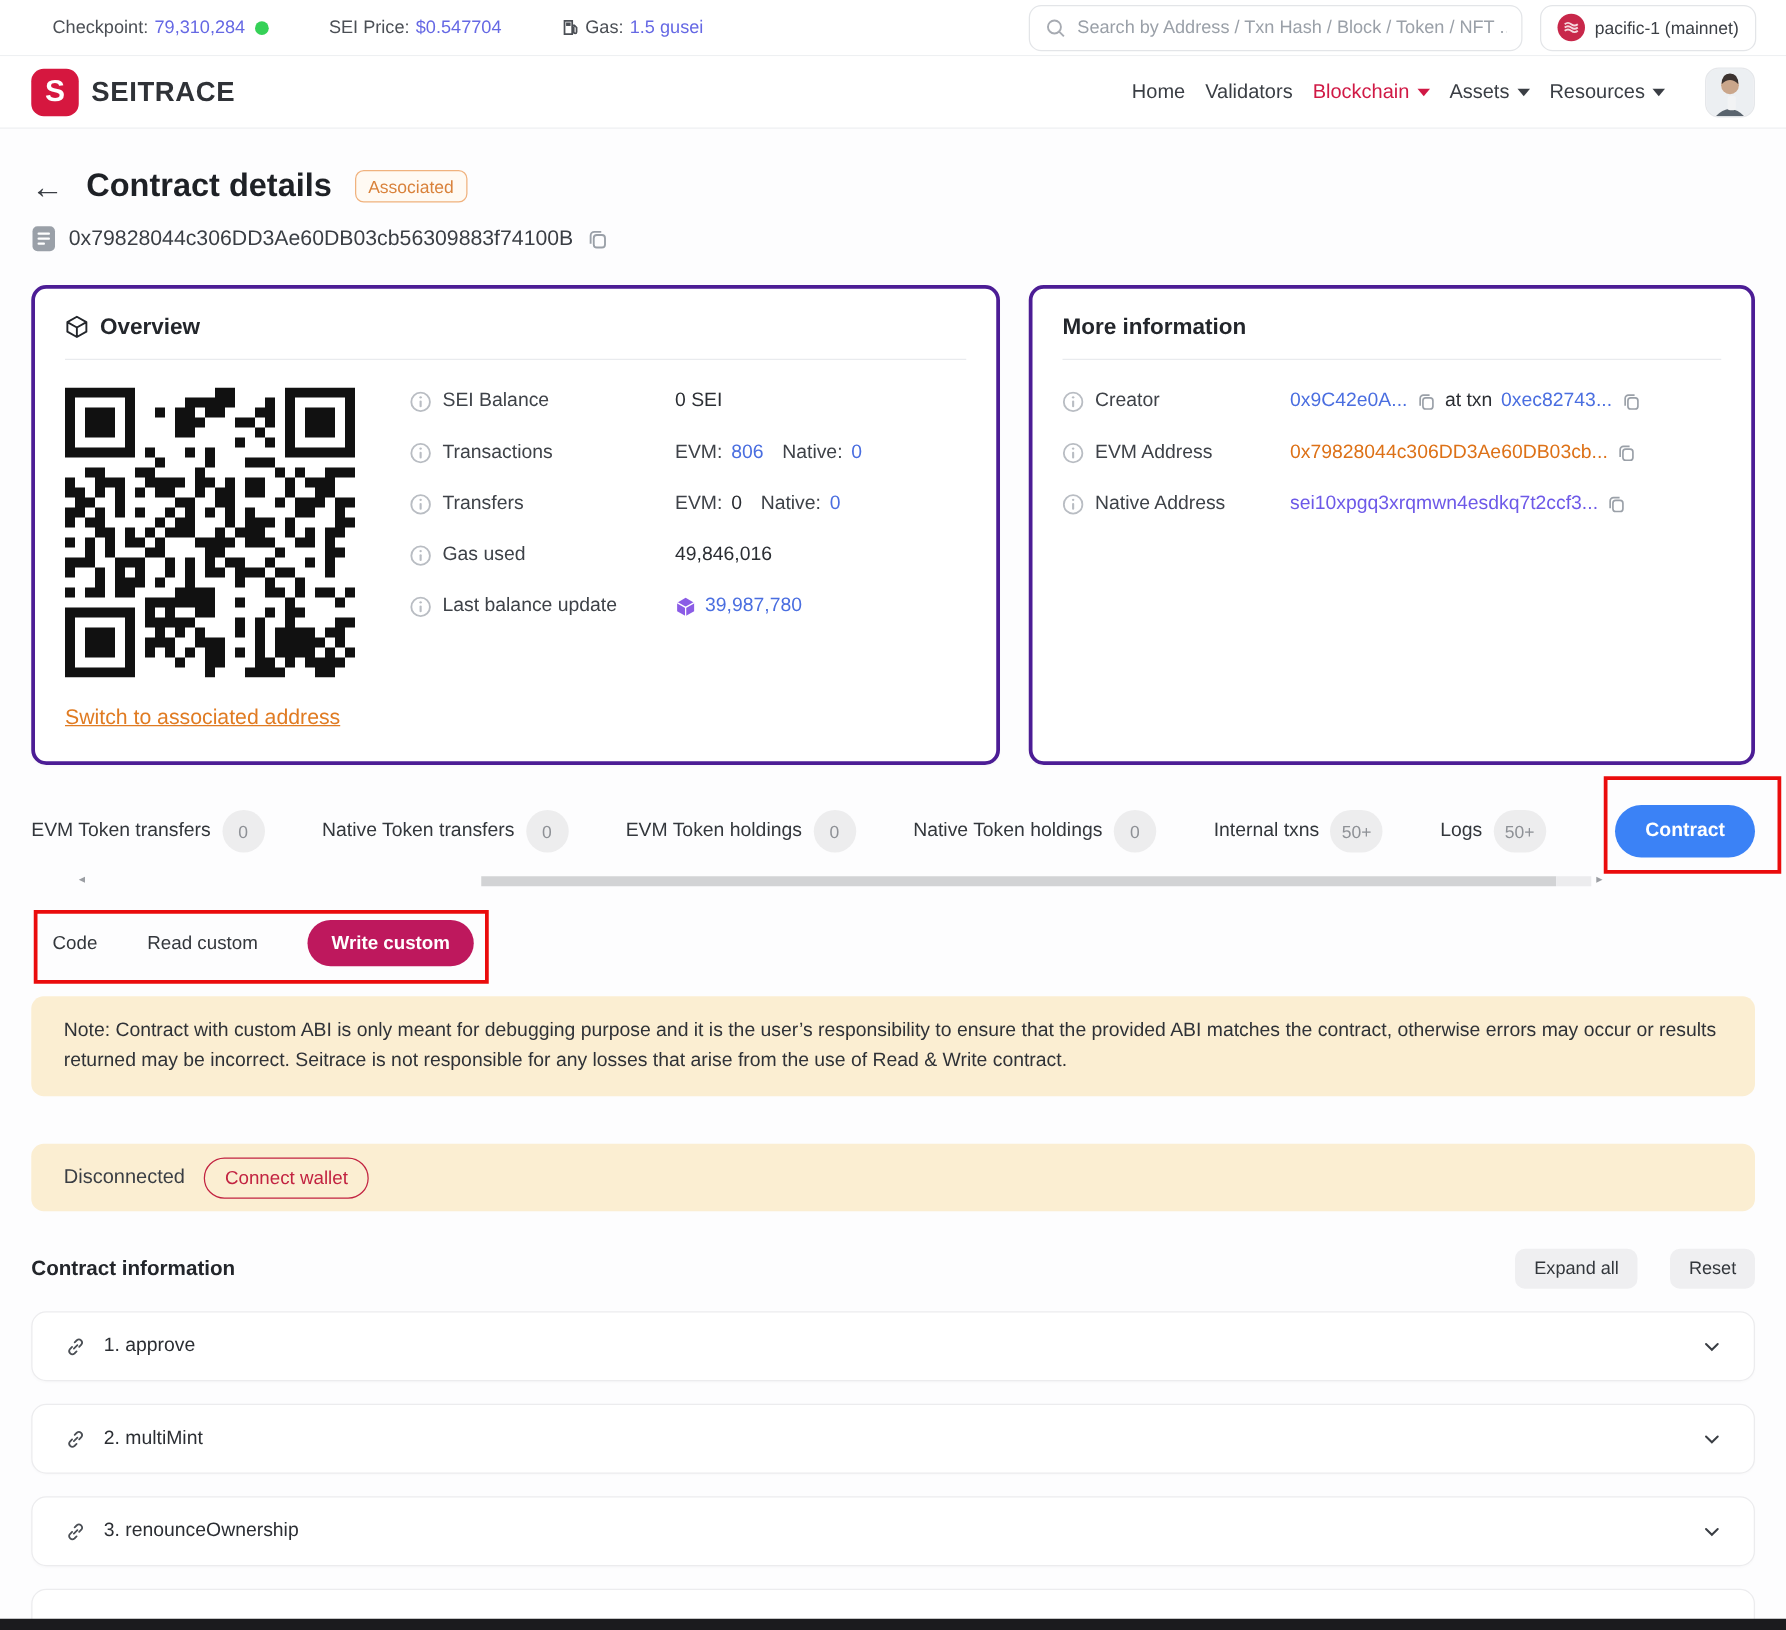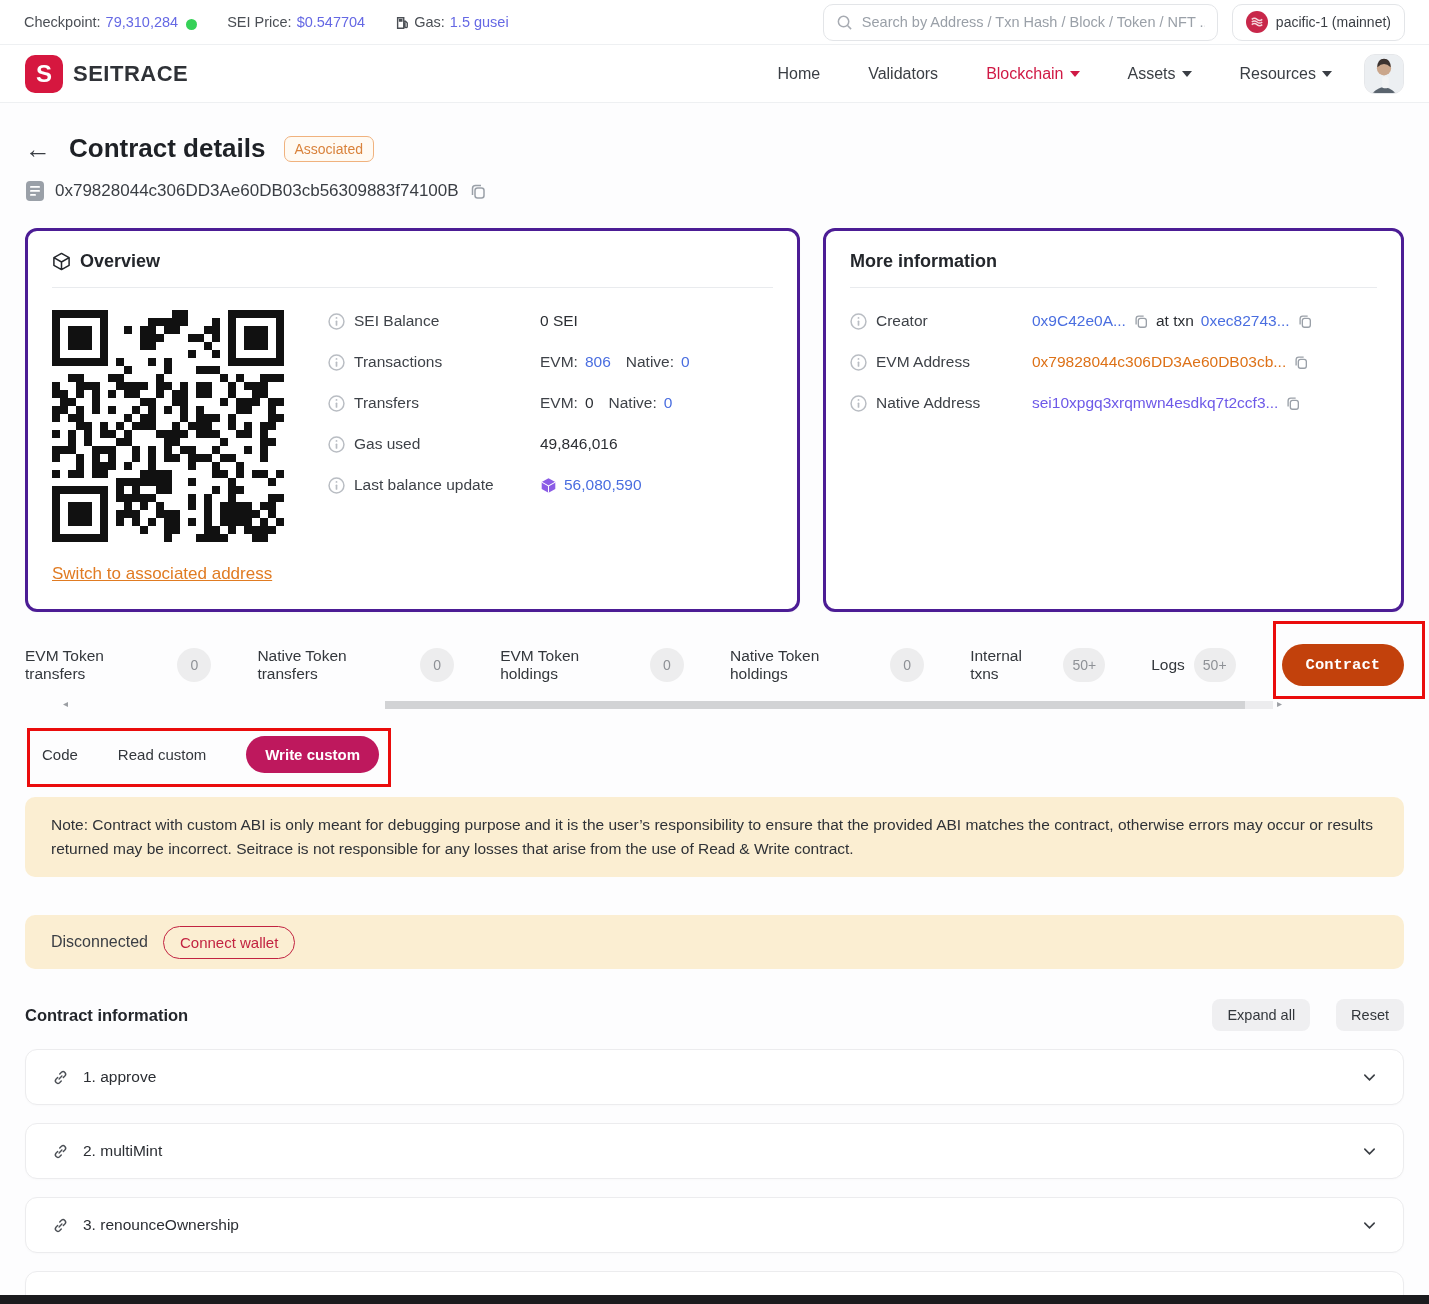--- a/index.html
+++ b/index.html
@@ -8,21 +8,21 @@
     font-family:"Liberation Sans","DejaVu Sans",sans-serif;
     background:#fdfdfe; color:#2b2b2b; position:relative; font-size:15px;
   }
   svg { display:block; }
 
   
   .topbar {
     height:45px; background:#fff; border-bottom:1px solid #eef0f2;
     display:flex; align-items:center; padding:0 24px; gap:30px;
   }
-  .stat { display:flex; align-items:flex-end; gap:5px; font-size:14.5px; color:#4b4f55; }
+  .stat { display:flex; align-items:center; gap:5px; font-size:14.5px; color:#4b4f55;margin-left:18px; }
   .stat .val { color:#6568e4; }
   .dot-green { width:11px; height:11px; border-radius:50%; background:#35d157; margin-left:3px; }
   .topbar-right { margin-left:auto; display:flex; align-items:center; gap:14px; }
   .searchbox {
     width:395px; height:37px; border:1px solid #e3e5e8; border-radius:10px;
     display:flex; align-items:center; padding:0 12px; gap:9px; background:#fff;
   }
   .searchbox input {
     border:none; outline:none; flex:1; font-size:14.5px; color:#333;
     font-family:inherit; background:transparent;
@@ -42,21 +42,21 @@
     height:58px; background:#fff; border-bottom:1px solid #eef0f2;
     display:flex; align-items:center; padding:0 25px;
   }
   .brand { display:flex; align-items:center; gap:10px; }
   .brand-logo {
     width:38px; height:38px; border-radius:10px; background:#d6173f;
     display:flex; align-items:center; justify-content:center;
     color:#fff; font-weight:bold; font-size:24px;
   }
   .brand-name { font-size:22px; font-weight:800; letter-spacing:.5px; color:#2f3237; }
-  .nav-items { margin-left:auto; display:flex; align-items:center; gap:48px; }
+  .nav-items { margin-left:auto; display:flex; align-items:center; gap:16px; }
   .nav-item { font-size:16px; color:#3a3e44; display:flex; align-items:center; gap:6px; cursor:pointer; }
   .nav-item.active { color:#d01945; }
   .caret { width:0; height:0; border-left:5px solid transparent; border-right:5px solid transparent; border-top:6px solid #3a3e44; }
   .nav-item.active .caret { border-top-color:#d01945; }
   .avatar {
     width:40px; height:40px; margin-left:32px; border:1px solid #e5e7ea; border-radius:11px;
     overflow:hidden; background:#f4f4f6; display:flex; align-items:flex-end; justify-content:center;
   }
 
   
@@ -104,22 +104,22 @@
 
   
   .tabs-row { display:flex; align-items:center; margin-top:32px; gap:46px; }
   .tab { display:flex; align-items:center; gap:9px; font-size:15.5px; color:#33373c; cursor:pointer; }
   .tab-badge {
     background:#ededee; color:#8e9196; border-radius:9999px; min-width:34px; height:34px;
     display:flex; align-items:center; justify-content:center; font-size:14px; padding:0 9px;
   }
   .tab-pill-wrap { margin-left:auto; position:relative; }
   .tab-pill {
-    background:#c2410c; color:#fff; border-radius:9999px; padding:12px 24px;
-    font-size:15.5px; font-weight:700; cursor:pointer;font-family:Liberation Mono, monospace;
+    background:#3b82f6; color:#fff; border-radius:9999px; padding:12px 24px;
+    font-size:15.5px; font-weight:700; cursor:pointer;
   }
   .annotation { position:absolute; border:3px solid #ea0c0c; pointer-events:none; }
   .anno-contract { left:-9px; right:-21px; top:-23px; bottom:-13px; }
 
   .hscrollbar { position:relative; height:9px; margin-top:15px; }
   .hs-thumb { position:absolute; left:360px; width:860px; top:0; height:8px; background:#d2d3d5; }
   .hs-track-end { position:absolute; left:1220px; width:28px; top:0; height:8px; background:#ececee; }
   .hs-arrow { position:absolute; top:-3px; font-size:10px; color:#9b9ea3; }
   .hs-arrow.left { left:38px; }
   .hs-arrow.right { left:1252px; }
@@ -369,21 +369,21 @@
                 </span>
               <span>Last balance update</span>
             </span>
             <span class="info-value">
               <span>
                 <svg width="17" height="17" viewBox="0 0 20 20">
                     <path d="M10 1.5 18 6 v8 L10 18.5 2 14 V6z" fill="#8b5ce6"></path>
                     <path d="M2 6 l8 4.5 8-4.5 M10 10.5 V18.5" fill="none" stroke="#fff" stroke-width="1.2"></path>
                   </svg>
               </span>
-              <span class="v-blue">56,080,590</span>
+              <span class="v-blue">39,987,780</span>
             </span>
           </div>
         </div>
       </div>
     </div>
 
     <div class="card card-moreinfo">
       <div class="card-title">
         <span>More information</span>
       </div>

